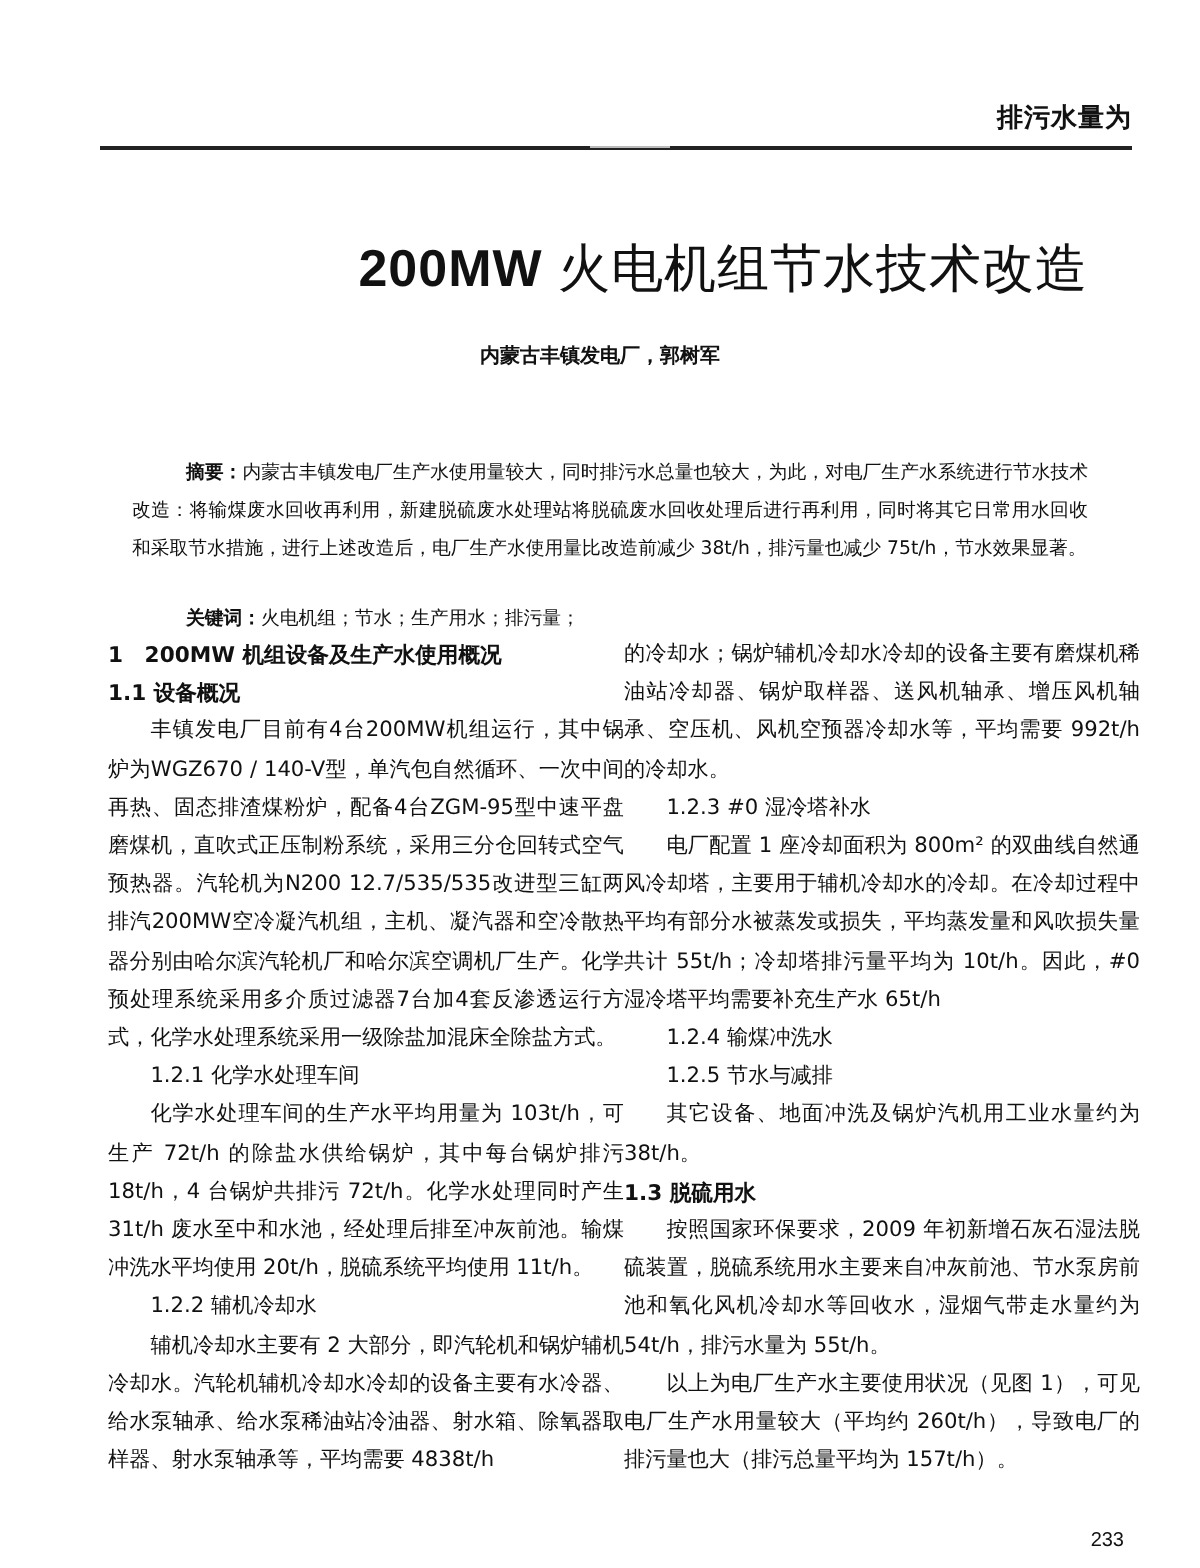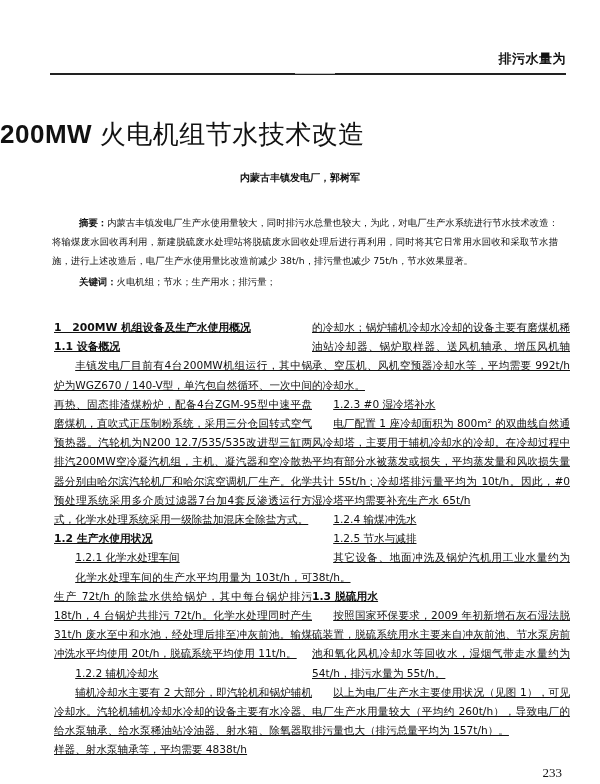--- a/index.html
+++ b/index.html
@@ -1,37 +1,37 @@
 <!DOCTYPE html>
 <html><head>
 <meta charset="utf-8">
 <style>
   html, body { margin:0; padding:0; background:#ffffff; }
   body { width:600px; height:784px; position:relative; overflow:hidden;
          font-family:"DejaVu Sans", sans-serif; color:#111; }
   .header-label { position:absolute; right:34px; top:50px; font-size:13px; font-weight:bold; letter-spacing:0.5px; }
   .header-rule { position:absolute; left:50px; right:34px; top:73px; height:2px; background:#222; }
   .header-rule::after { content:""; position:absolute; left:245px; width:40px; top:0; height:1px; background:#bbb; }
-  .title { position:absolute; left:0; width:544px; top:117px; text-align:left; font-size:26px; font-weight:bold; letter-spacing:0.5px;
+  .title { position:absolute; left:0; width:544px; top:117px; text-align:right; font-size:26px; font-weight:bold; letter-spacing:0.5px;
            font-family:"Liberation Sans", sans-serif; }
   .title .cn { font-family:"DejaVu Sans", sans-serif; font-weight:normal; }
   .authors { position:absolute; left:0; width:600px; top:171px; text-align:center; font-size:10px; font-weight:bold; }
   .abstract { position:absolute; left:50px; width:510px; top:211px; font-size:9.4px; line-height:19px; }
-  .abstract p { margin:2px; text-indent:27px; text-align:justify; }
+  .abstract p { margin:16px; text-indent:27px; text-align:justify; }
   .abstract .kw { margin-top:0; }
   .lbl { font-weight:bold; }
   .col { position:absolute; top:318px; width:258px; font-size:10.6px; line-height:19.2px; }
   .col.left { left:54px; }
   .col.right { left:312px; }
-  .col p { margin:0; text-align:justify;text-decoration:underline; }
+  .col p { margin:0; text-align:justify; }
   .col .ind { text-indent:2em; }
   .h1 { font-weight:bold; font-size:10.8px; }
   .h2 { font-weight:bold; font-size:10.8px; }
   .h3 { text-indent:2em; }
-  .page-number { position:absolute; right:38px; top:765px; font-size:13px; font-family:Liberation Serif, serif; }
+  .page-number { position:absolute; right:38px; top:765px; font-size:10px; font-family:Liberation Sans, sans-serif; }
 </style>
 </head>
 <body>
 
 <div class="header-label">排污水量为</div>
 <div class="header-rule"></div>
 
 <div class="title">
   <span>200MW </span><span class="cn">火电机组节水技术改造</span>
 </div>
@@ -40,21 +40,20 @@
 
 <div class="abstract">
   <p><span class="lbl">摘要：</span><span>内蒙古丰镇发电厂生产水使用量较大，同时排污水总量也较大，为此，对电厂生产水系统进行节水技术改造：将输煤废水回收再利用，新建脱硫废水处理站将脱硫废水回收处理后进行再利用，同时将其它日常用水回收和采取节水措施，进行上述改造后，电厂生产水使用量比改造前减少 38t/h，排污量也减少 75t/h，节水效果显著。</span></p>
   <p class="kw"><span class="lbl">关键词：</span><span>火电机组；节水；生产用水；排污量；</span></p>
 </div>
 
 <div class="col left" id="leftcol">
     <p class="h1">1　200MW 机组设备及生产水使用概况</p>
     <p class="h2">1.1 设备概况</p>
     <p class="ind">丰镇发电厂目前有4台200MW机组运行，其中锅炉为WGZ670 / 140-V型，单汽包自然循环、一次中间再热、固态排渣煤粉炉，配备4台ZGM-95型中速平盘磨煤机，直吹式正压制粉系统，采用三分仓回转式空气预热器。汽轮机为N200 12.7/535/535改进型三缸两排汽200MW空冷凝汽机组，主机、凝汽器和空冷散热器分别由哈尔滨汽轮机厂和哈尔滨空调机厂生产。化学预处理系统采用多介质过滤器7台加4套反渗透运行方式，化学水处理系统采用一级除盐加混床全除盐方式。</p>
-    <p class="h2">1.2 生产水使用状况</p>
     <p class="h3">1.2.1 化学水处理车间</p>
     <p class="ind">化学水处理车间的生产水平均用量为 103t/h，可生产 72t/h 的除盐水供给锅炉，其中每台锅炉排污 18t/h，4 台锅炉共排污 72t/h。化学水处理同时产生 31t/h 废水至中和水池，经处理后排至冲灰前池。输煤冲洗水平均使用 20t/h，脱硫系统平均使用 11t/h。</p>
     <p class="h3">1.2.2 辅机冷却水</p>
     <p class="ind">辅机冷却水主要有 2 大部分，即汽轮机和锅炉辅机冷却水。汽轮机辅机冷却水冷却的设备主要有水冷器、给水泵轴承、给水泵稀油站冷油器、射水箱、除氧器取样器、射水泵轴承等，平均需要 4838t/h</p>
   </div>
 <div class="col right" id="rightcol">
     <p>的冷却水；锅炉辅机冷却水冷却的设备主要有磨煤机稀油站冷却器、锅炉取样器、送风机轴承、增压风机轴承、空压机、风机空预器冷却水等，平均需要 992t/h 的冷却水。</p>
     <p class="h3">1.2.3 #0 湿冷塔补水</p>
     <p class="ind">电厂配置 1 座冷却面积为 800m² 的双曲线自然通风冷却塔，主要用于辅机冷却水的冷却。在冷却过程中平均有部分水被蒸发或损失，平均蒸发量和风吹损失量共计 55t/h；冷却塔排污量平均为 10t/h。因此，#0 湿冷塔平均需要补充生产水 65t/h</p>
     <p class="h3">1.2.4 输煤冲洗水</p>

